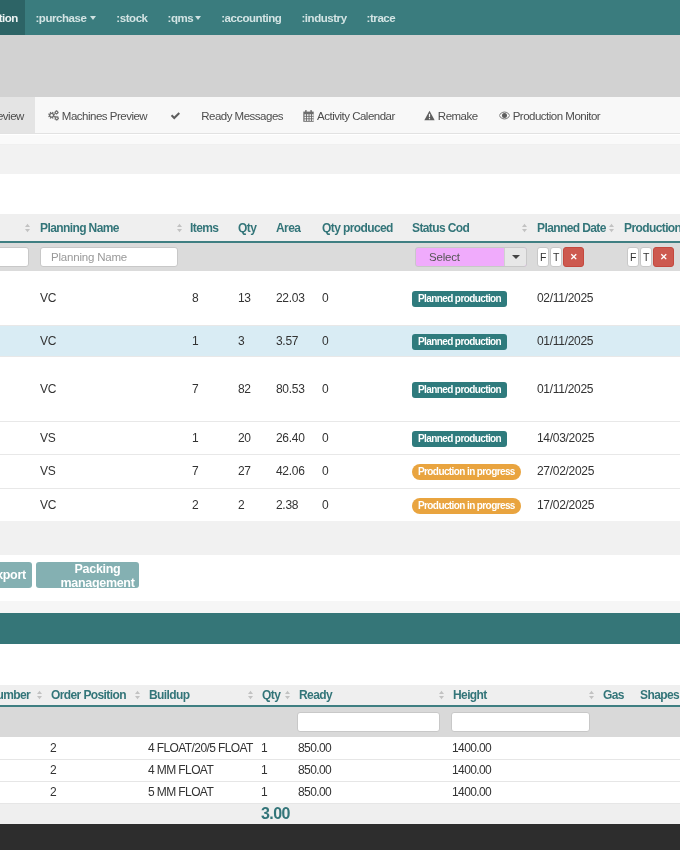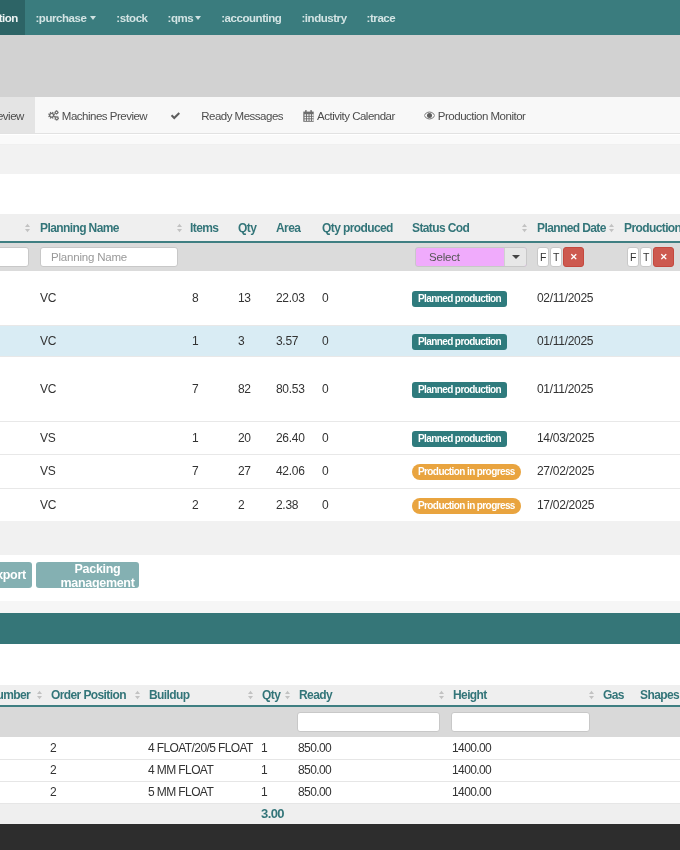--- a/index.html
+++ b/index.html
@@ -95,21 +95,21 @@
   
   .t2wrap { position:absolute; top:685px; left:-53px; width:800px; }
   .t2 { width:800px; }
   .t2 th { padding:0 6px; }
   .t2 td { padding:0 6px 0 5px; letter-spacing:-0.6px; }
   .t2 thead th { height:21px; background:#efefef; }
   .t2 .filter-row td { height:31px; background:#d9d9d9; border-top:2px solid #3f7f82; padding:0 7px 0 4px; }
   .t2 tbody td { height:22px; background:#fff; border-top:1px solid #e6e6e6; }
   .t2 tbody tr.first td { border-top:none; }
   .t2 .total-row td { height:21px; background:#efefef; border-top:1px solid #e6e6e6;
-    color:#337579; font-weight:bold; font-size:13px;margin-left:7px; }
+    color:#337579; font-weight:bold; font-size:16px;margin-left:7px; }
 
   .dark-footer { position:absolute; top:824px; left:0; width:680px; height:26px; background:#2d2d2d; }
 </style>
 </head>
 <body>
 
 <div id="app">
 
   <div class="navbar">
     <ul>
@@ -208,20 +208,30 @@
               <rect x="1.5" y="9.3" width="1.55" height="1.55" fill="#f8f8f8"></rect>
               <rect x="4.0" y="9.3" width="1.55" height="1.55" fill="#f8f8f8"></rect>
               <rect x="6.5" y="9.3" width="1.55" height="1.55" fill="#f8f8f8"></rect>
               <rect x="9.0" y="9.3" width="1.55" height="1.55" fill="#f8f8f8"></rect>
             </svg>
         </span>
         <span>Activity Calendar</span>
       </div>
       <div class="tab">
         <span class="ticon">
+          <svg width="11" height="11" viewBox="0 0 13 12">
+            <path d="M6.5 0.5L12.6 11.5H0.4z" fill="#444"></path>
+            <rect x="5.8" y="4" width="1.4" height="4" fill="#f8f8f8"></rect>
+            <rect x="5.8" y="9" width="1.4" height="1.4" fill="#f8f8f8"></rect>
+          </svg>
+        </span>
+        <span>Remake</span>
+      </div>
+      <div class="tab">
+        <span class="ticon">
           <svg width="12" height="9" viewBox="0 0 14 10">
               <path d="M7 0.6C3.7 0.6 1.2 3.1 0.2 5c1 1.9 3.5 4.4 6.8 4.4s5.8-2.5 6.8-4.4C12.8 3.1 10.3 0.6 7 0.6z" fill="none" stroke="#444" stroke-width="1.1"></path>
               <circle cx="7" cy="5" r="3.2" fill="#444"></circle>
             </svg>
         </span>
         <span>Production Monitor</span>
       </div>
     </div>
   </div>
 

